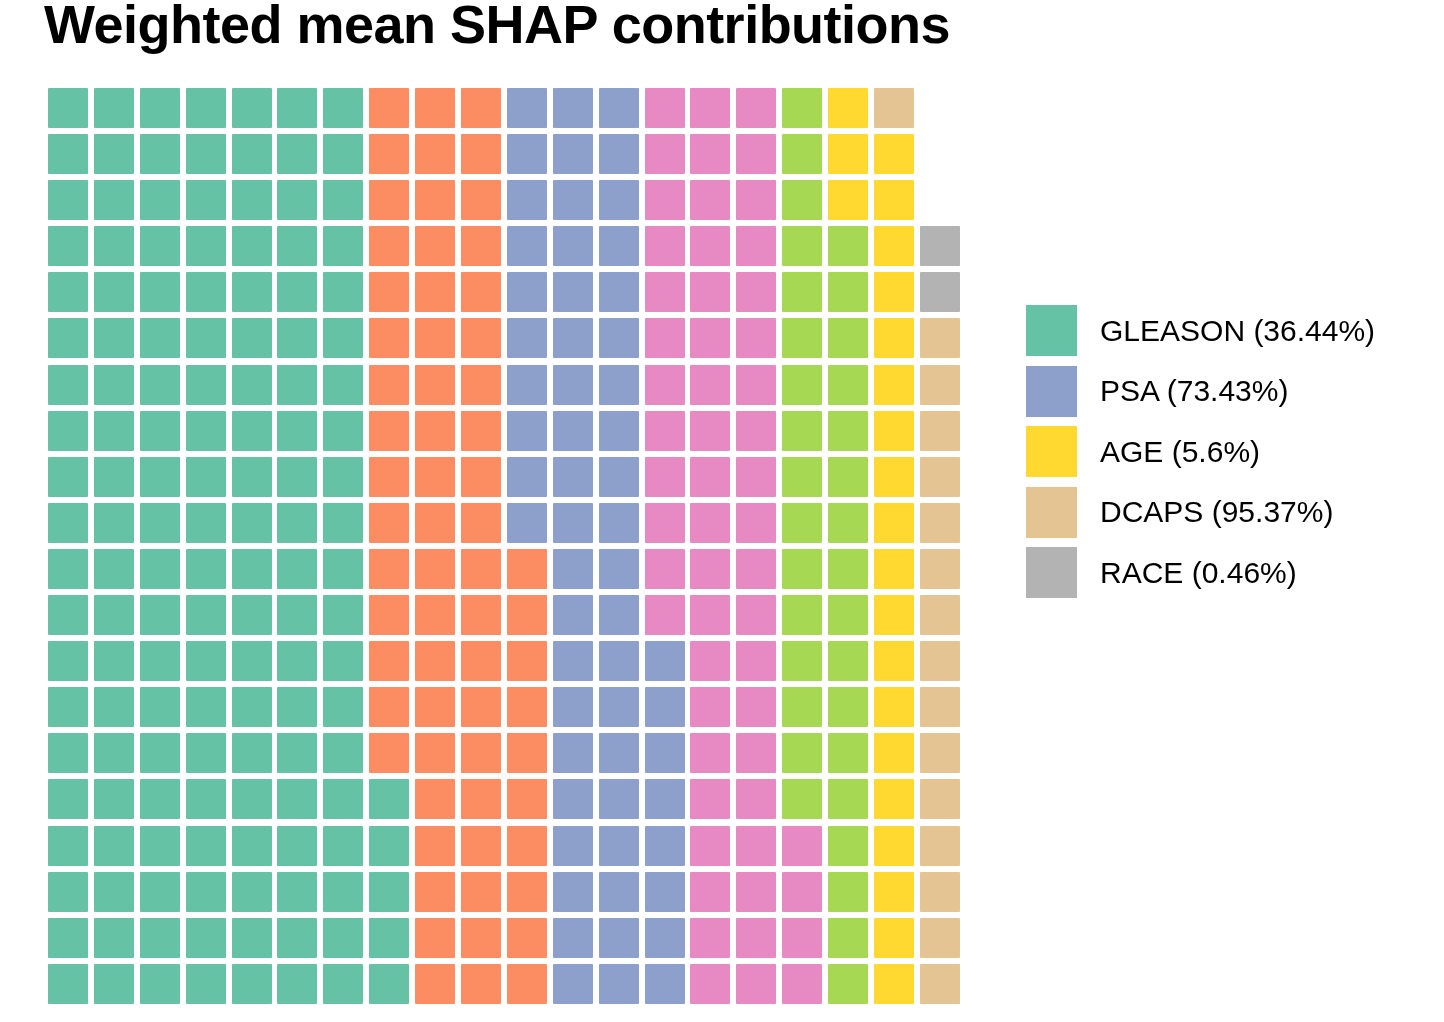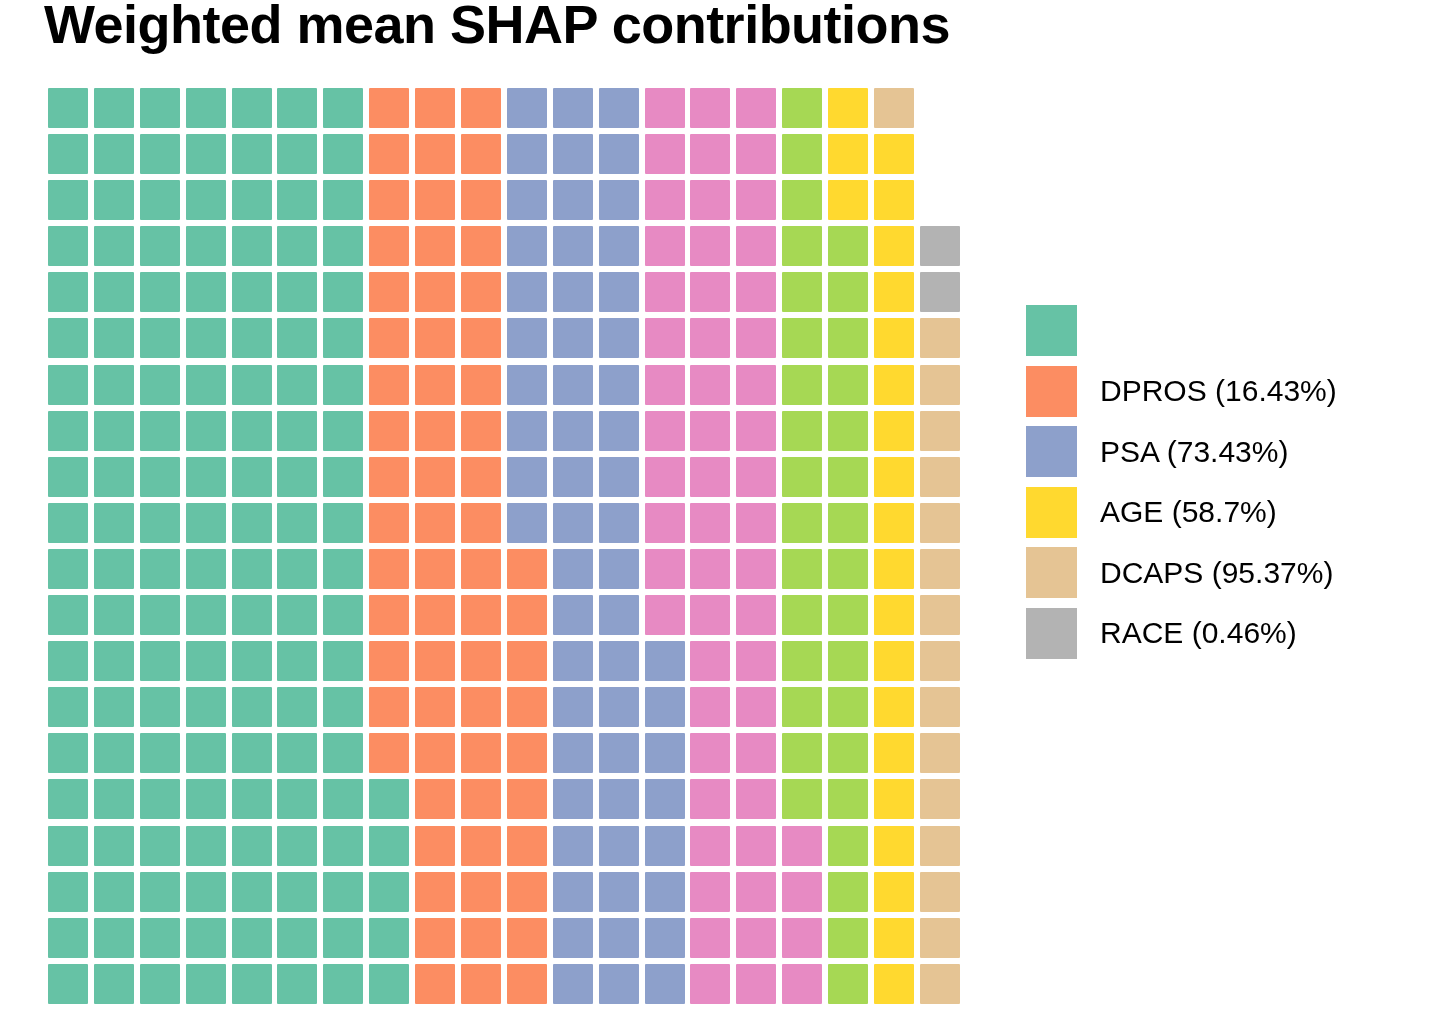--- a/index.html
+++ b/index.html
@@ -435,32 +435,29 @@
       <div class="cell" style="background: rgb(229, 196, 148);"></div>
       <div class="cell" style="background: rgb(229, 196, 148);"></div>
       <div class="cell" style="background: rgb(229, 196, 148);"></div>
       <div class="cell" style="background: rgb(229, 196, 148);"></div>
       <div class="cell" style="background: rgb(229, 196, 148);"></div>
       <div class="cell" style="background: rgb(229, 196, 148);"></div>
     </div>
   <div class="legend">
       <div class="legend-item">
         <div class="swatch" style="background: rgb(102, 194, 165);"></div>
-      </div>
-      <div class="legend-item">
-        <div class="swatch" style="background: rgb(252, 141, 98);"></div>
-        <span class="legend-label">DPROS (16.43%)</span>
+        <span class="legend-label">GLEASON (36.44%)</span>
       </div>
       <div class="legend-item">
         <div class="swatch" style="background: rgb(141, 160, 203);"></div>
         <span class="legend-label">PSA (73.43%)</span>
       </div>
       <div class="legend-item">
         <div class="swatch" style="background: rgb(255, 217, 47);"></div>
-        <span class="legend-label">AGE (58.7%)</span>
+        <span class="legend-label">AGE (5.6%)</span>
       </div>
       <div class="legend-item">
         <div class="swatch" style="background: rgb(229, 196, 148);"></div>
         <span class="legend-label">DCAPS (95.37%)</span>
       </div>
       <div class="legend-item">
         <div class="swatch" style="background: rgb(179, 179, 179);"></div>
         <span class="legend-label">RACE (0.46%)</span>
       </div>
     </div>

